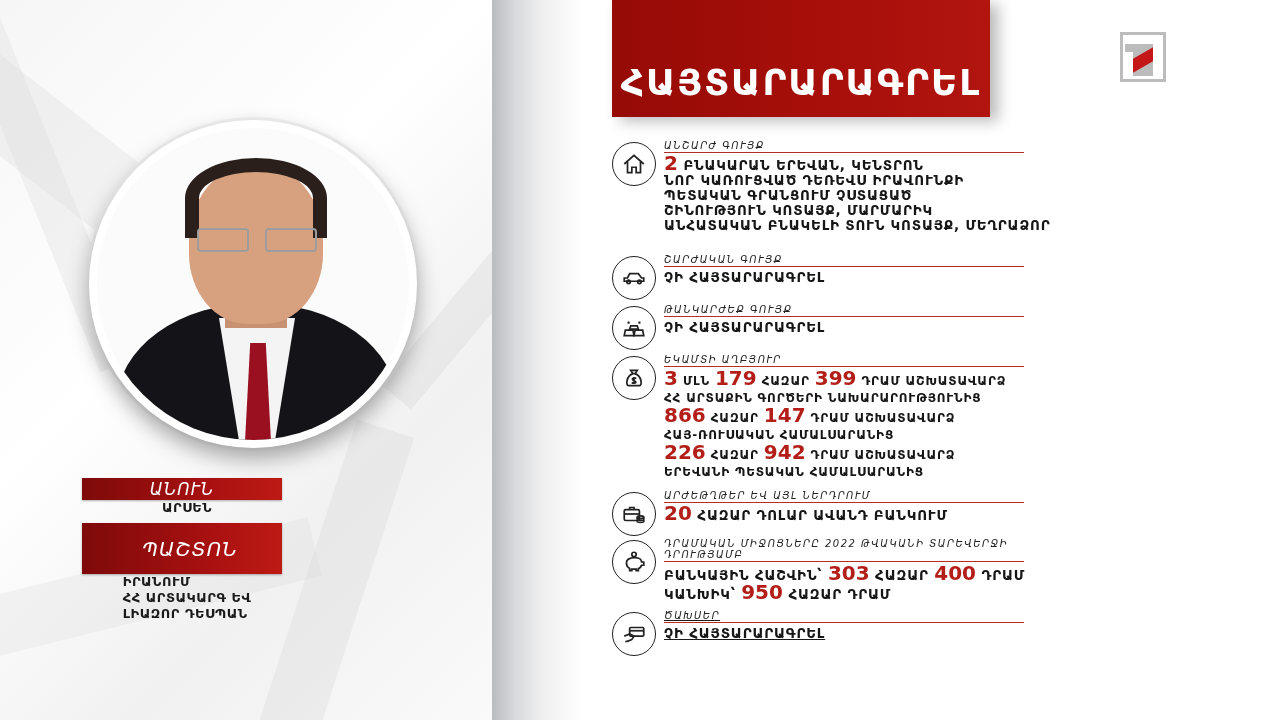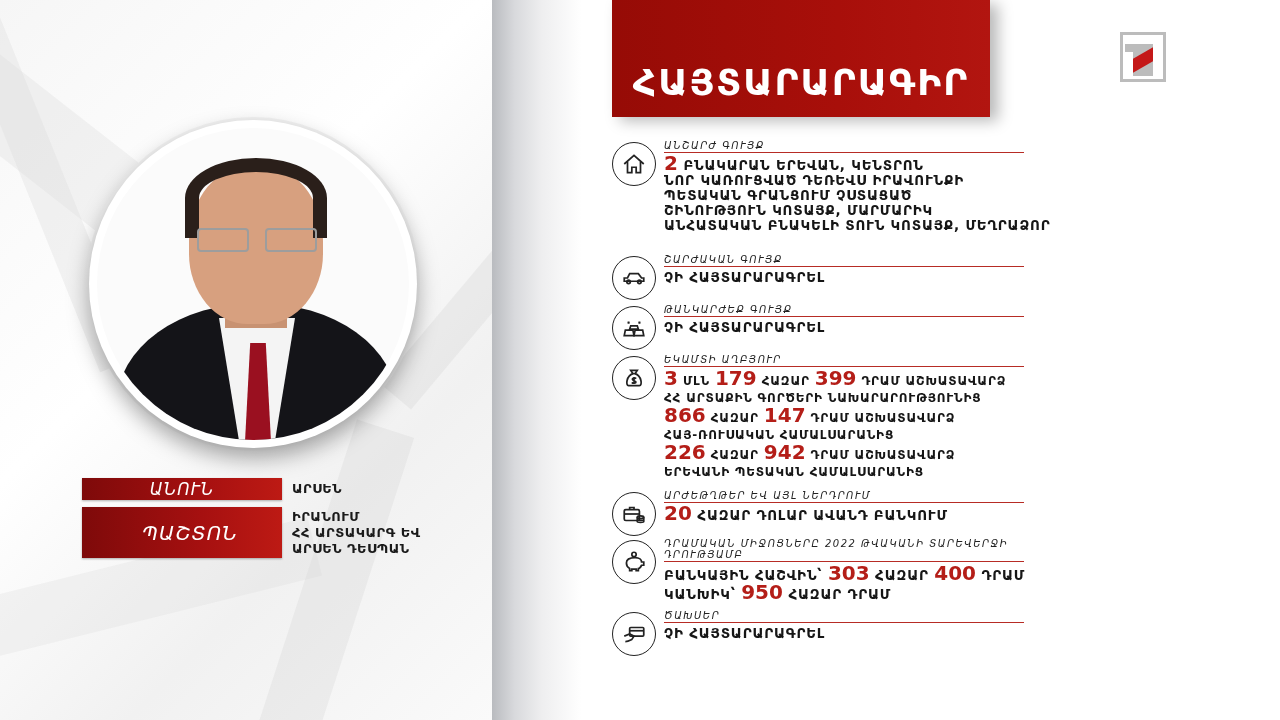--- a/index.html
+++ b/index.html
@@ -29,21 +29,21 @@
   .shirt { position: absolute; left: 122px; top: 190px; width: 76px; height: 140px; background: #f4f4f4; clip-path: polygon(0 0, 100% 0, 70% 100%, 30% 100%); }
   .tie { position: absolute; left: 148px; top: 215px; width: 26px; height: 110px; background: #9a1020; clip-path: polygon(20% 0, 80% 0, 100% 90%, 50% 100%, 0 90%); }
   .neck { position: absolute; left: 128px; top: 150px; width: 62px; height: 50px; background: #c89272; }
   .head { position: absolute; left: 92px; top: 36px; width: 134px; height: 160px; background: #d7a07f; border-radius: 48% 48% 44% 44%; }
   .hair { position: absolute; left: 88px; top: 30px; width: 142px; height: 80px; border-radius: 50% 50% 0 0; border: 14px solid #2a1f1a; border-bottom: none; clip-path: polygon(0 0,100% 0,100% 100%,86% 100%,86% 40%,14% 40%,14% 100%,0 100%); }
   .glasses { position: absolute; left: 100px; top: 100px; width: 120px; height: 26px; }
   .glasses span { position: absolute; top: 0; width: 52px; height: 24px; border: 2px solid #9d9d9d; border-radius: 4px; }
   .glasses span:first-child { left: 0; } .glasses span:last-child { right: 0; }
 
   .info-table { position: absolute; left: 82px; top: 478px; }
-  .info-row { display: flex; align-items: center; margin-bottom: 7px; }
+  .info-row { display: flex; align-items: center; margin-bottom: 7px; flex-direction: column; }
   .info-label {
     width: 200px; color: #fff; font-style: italic; font-weight: 300;
     font-size: 17px; letter-spacing: 1px; text-align: center;
     background: linear-gradient(90deg, #7e0a0a 0%, #a61010 60%, #bd1a14 100%);
     box-shadow: 0 1px 2px rgba(0,0,0,0.3);
     display: flex; align-items: center; justify-content: center;
   }
   .info-row.r1 .info-label { height: 22px; }
   .info-row.r2 .info-label { height: 22px; }
   .info-row.r3 .info-label { height: 51px; font-size: 20px; padding-left: 16px; }
@@ -86,21 +86,21 @@
   .sec-body .line { display: block; white-space: nowrap; }
   .num { color: #b41e18; font-size: 20px; font-weight: 800; letter-spacing: 0; }
   .small { font-size: 12px; }
 
   .section.sec1 { height: 114px; }
   .section.sec2 { height: 50px; }
   .section.sec3 { height: 50px; }
   .section.sec4 { height: 136px; }
   .section.sec5 { height: 48px; }
   .section.sec6 { height: 72px; }
-  .section.sec7 { height: 50px; }
+  .section.sec7 { height: 50px; text-decoration: underline; }
   .sec4 .sec-body, .sec6 .sec-body { line-height: 17px; }
 </style>
 </head>
 <body>
 
 <div class="left-panel">
   <div class="shape s1"></div>
   <div class="shape s2"></div>
   <div class="shape s3"></div>
   <div class="shape s4"></div>
@@ -123,30 +123,30 @@
 
   <div class="info-table">
     <div class="info-row r1">
       <div class="info-label">ԱՆՈՒՆ</div>
       <div class="info-value">ԱՐՍԵՆ</div>
     </div>
     <div class="info-row r3">
       <div class="info-label">ՊԱՇՏՈՆ</div>
       <div class="info-value">ԻՐԱՆՈՒՄ
 ՀՀ ԱՐՏԱԿԱՐԳ ԵՎ
-ԱՐՍԵՆ ԴԵՍՊԱՆ</div>
+ԼԻԱԶՈՐ ԴԵՍՊԱՆ</div>
     </div>
   </div>
 </div>
 
 <div class="divider"></div>
 
 <div class="right-panel">
   <div class="title-banner">
-    <div class="title-text">ՀԱՅՏԱՐԱՐԱԳԻՐ</div>
+    <div class="title-text">ՀԱՅՏԱՐԱՐԱԳՐԵԼ</div>
   </div>
 
   <div class="logo">
     <div class="one"></div>
     <div class="stripe"></div>
   </div>
 
   <div class="sections">
 
     <div class="section sec1">

